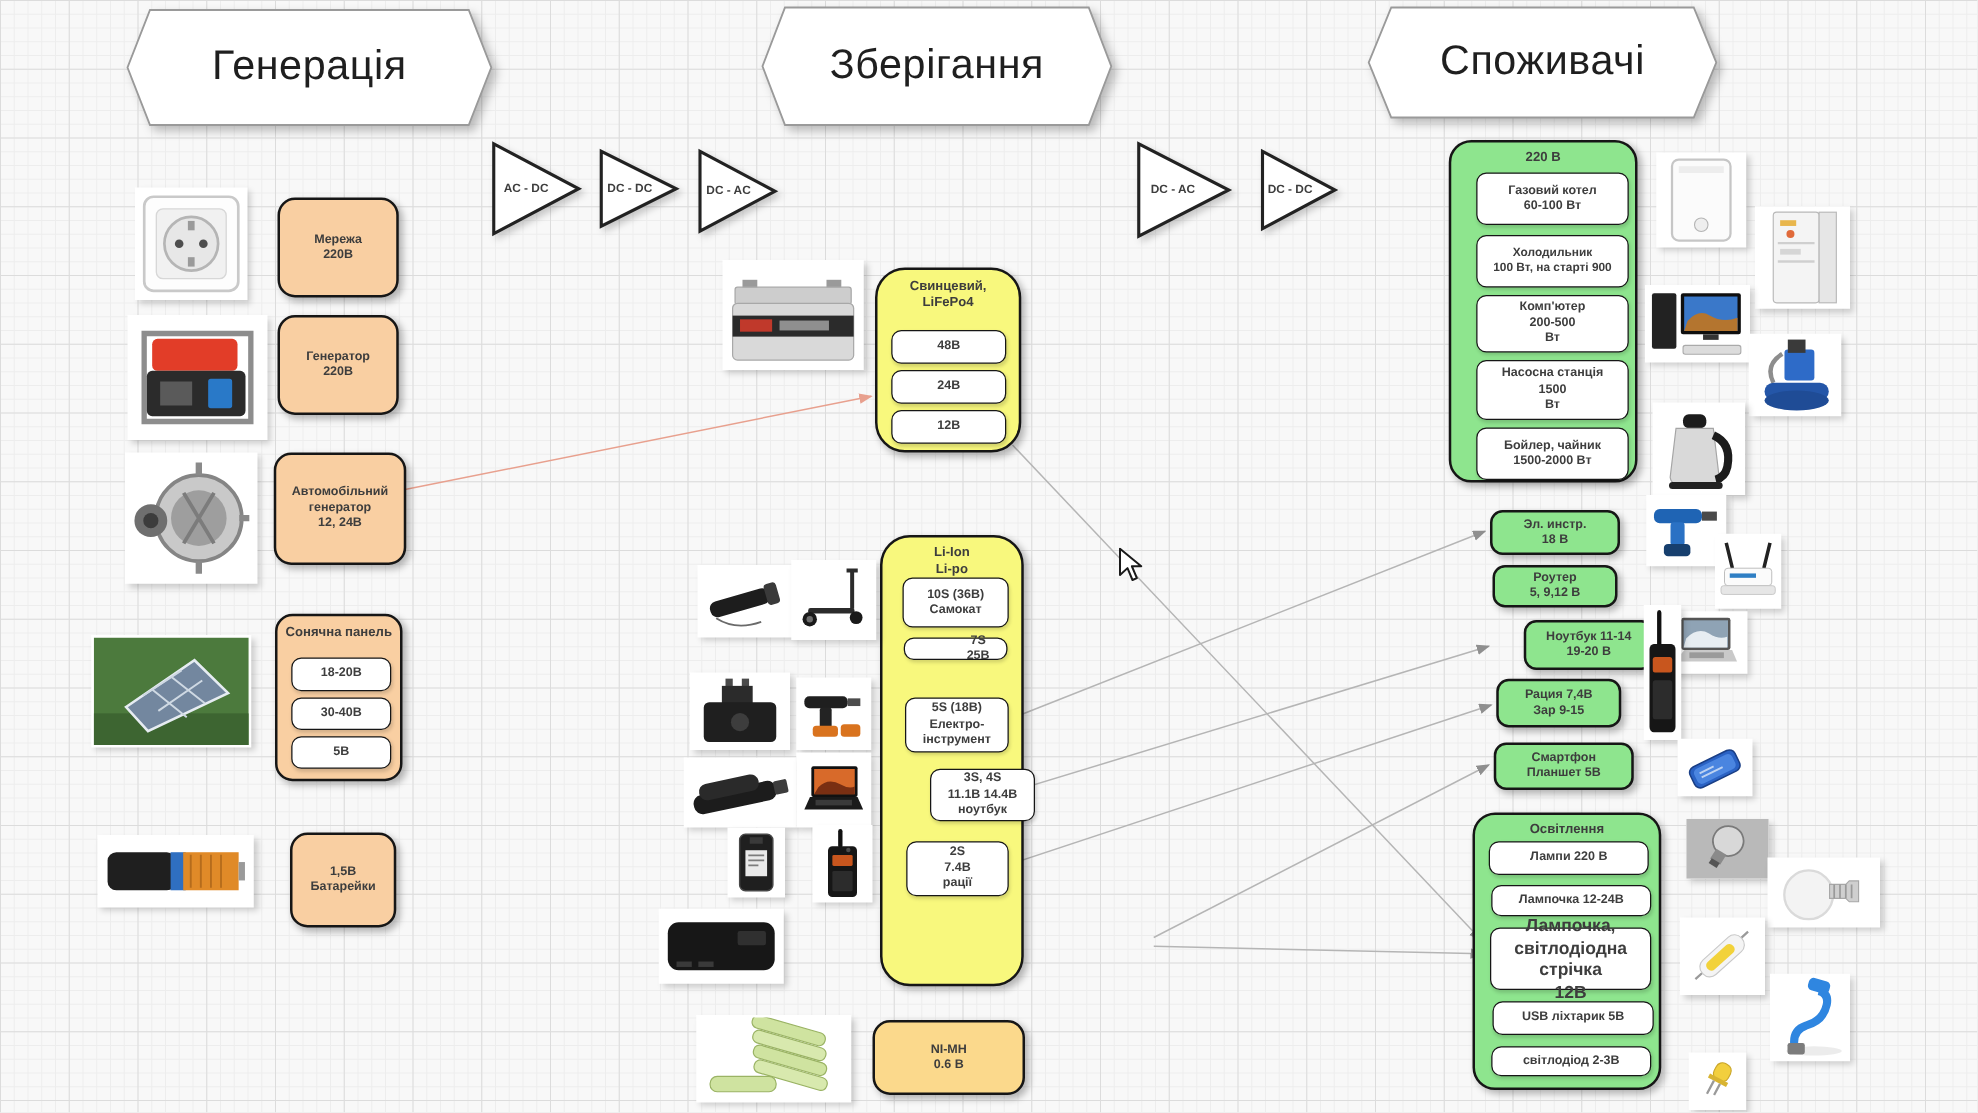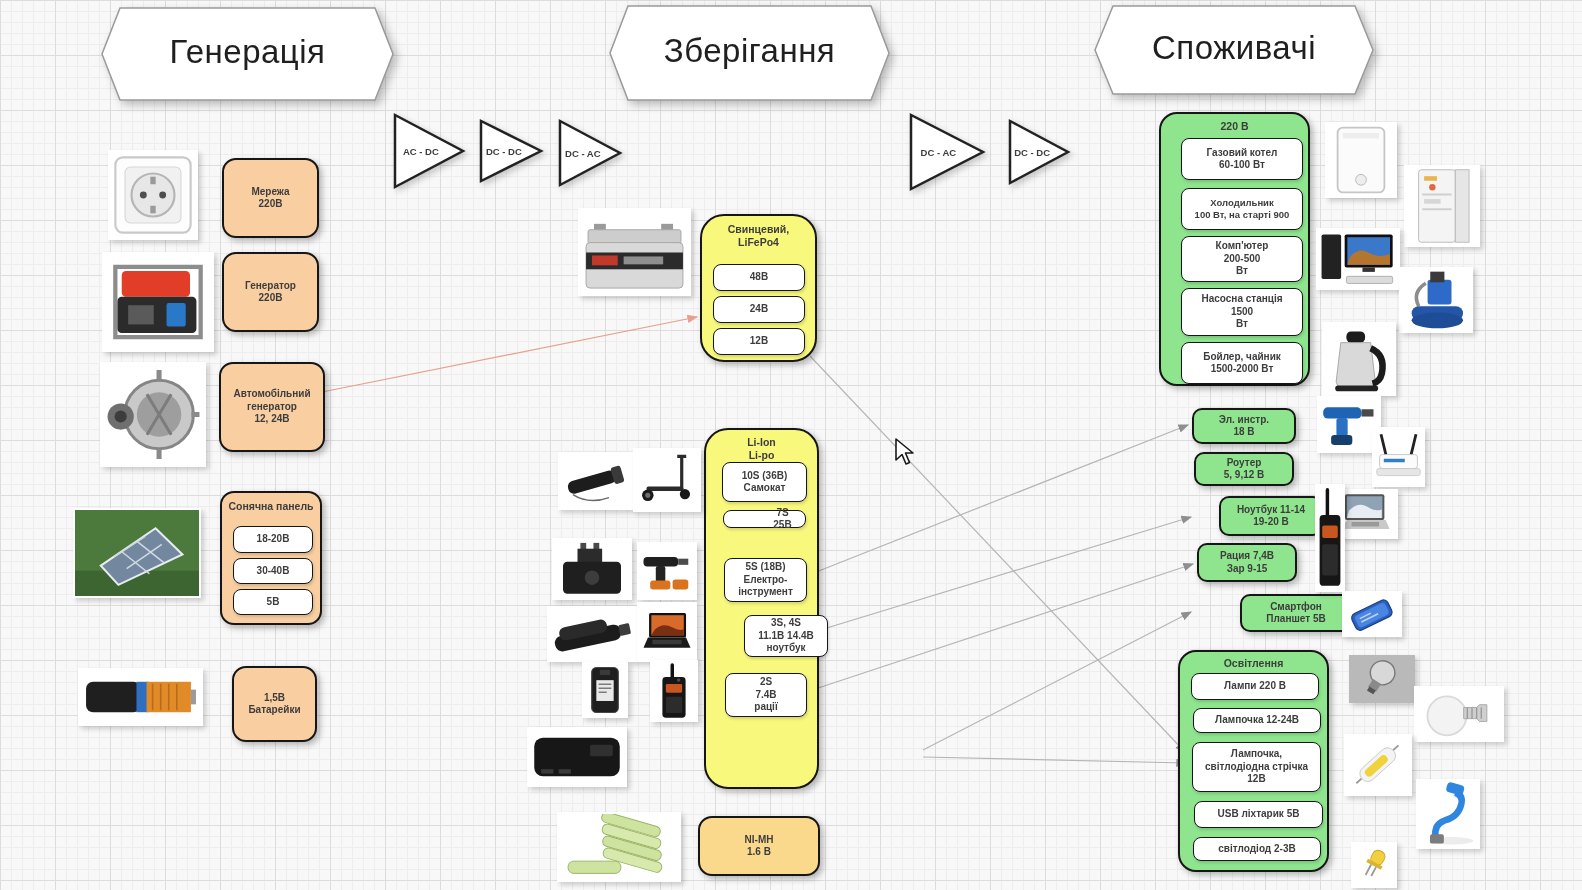--- a/index.html
+++ b/index.html
@@ -351,21 +351,21 @@
         <rect x="36" y="6" width="64" height="11" rx="5" fill="#cfe3a0" stroke="#9ab364"></rect>
         <rect x="40" y="18" width="64" height="11" rx="5" fill="#d8e9ae" stroke="#9ab364"></rect>
         <rect x="44" y="30" width="64" height="11" rx="5" fill="#cfe3a0" stroke="#9ab364"></rect>
         <rect x="48" y="42" width="64" height="11" rx="5" fill="#d8e9ae" stroke="#9ab364"></rect>
       </g>
       <rect x="6" y="50" width="56" height="13" rx="6" fill="#cfe3a0" stroke="#9ab364"></rect>
     </svg>
   </div>
   <div class="shape abox" style="left:698px;top:816px;width:122px;height:60px;">
     <span class="lbl">NI-MH
-1.6 В</span>
+0.6 В</span>
   </div>
 
   <div class="shape gbox" style="left:1159px;top:112px;width:151px;height:274px;">
     <span class="lbl-t" style="top:6px;">220 В</span>
     <span class="wsub" style="left:20px;top:24px;width:122px;height:42px;">
         <span class="lbl">Газовий котел
 60-100 Вт</span>
       </span>
     <span class="wsub" style="left:20px;top:74px;width:122px;height:42px;">
         <span class="lbl" style="font-size:9.5px;">Холодильник
@@ -396,35 +396,35 @@
 5, 9,12 В</span>
   </div>
   <div class="shape gsm" style="left:1195px;top:496px;width:104px;height:40px;margin-left:24px;">
     <span class="lbl">Ноутбук  11-14
 19-20 В</span>
   </div>
   <div class="shape gsm" style="left:1197px;top:543px;width:100px;height:39px;">
     <span class="lbl">Рация 7,4В
 Зар 9-15</span>
   </div>
-  <div class="shape gsm" style="left:1195px;top:594px;width:112px;height:38px;margin-left:45px;">
+  <div class="shape gsm" style="left:1195px;top:594px;width:112px;height:38px;">
     <span class="lbl">Смартфон
 Планшет   5В</span>
   </div>
 
   <div class="shape gbox" style="left:1178px;top:650px;width:151px;height:222px;">
     <span class="lbl-t" style="top:5px;">Освітлення</span>
     <span class="wsub" style="left:11px;top:21px;width:128px;height:27px;">
         <span class="lbl">Лампи 220 В</span>
       </span>
     <span class="wsub" style="left:13px;top:56px;width:128px;height:25px;">
         <span class="lbl">Лампочка 12-24В</span>
       </span>
     <span class="wsub" style="left:12px;top:90px;width:129px;height:50px;">
-        <span class="lbl" style="font-size:10px;">Лампочка,
+        <span class="lbl" style="font-size:14px;">Лампочка,
 світлодіодна стрічка
 12В</span>
       </span>
     <span class="wsub" style="left:14px;top:149px;width:129px;height:27px;">
         <span class="lbl">USB ліхтарик 5В</span>
       </span>
     <span class="wsub" style="left:13px;top:185px;width:128px;height:24px;align-items:center;">
         <span class="lbl">світлодіод   2-3В</span>
       </span>
   </div>

